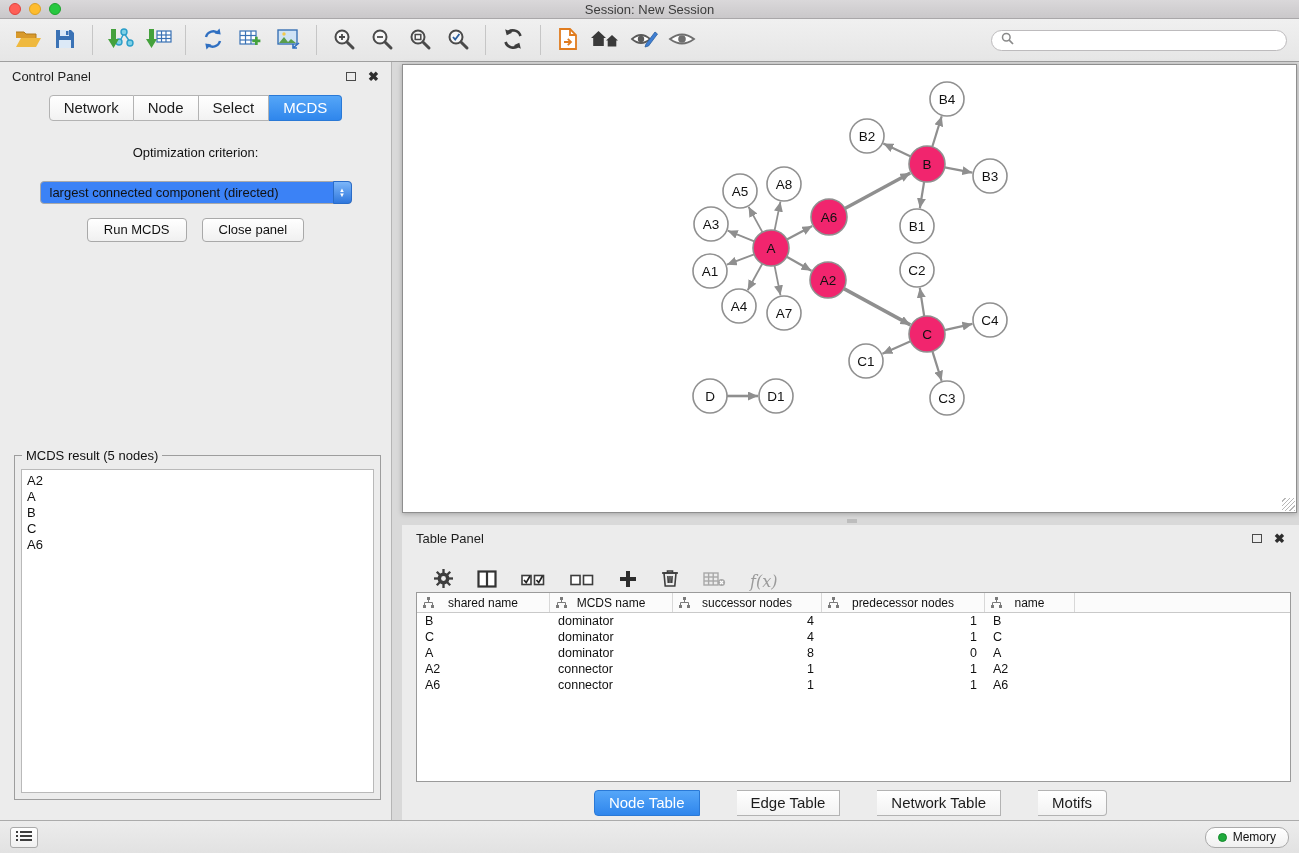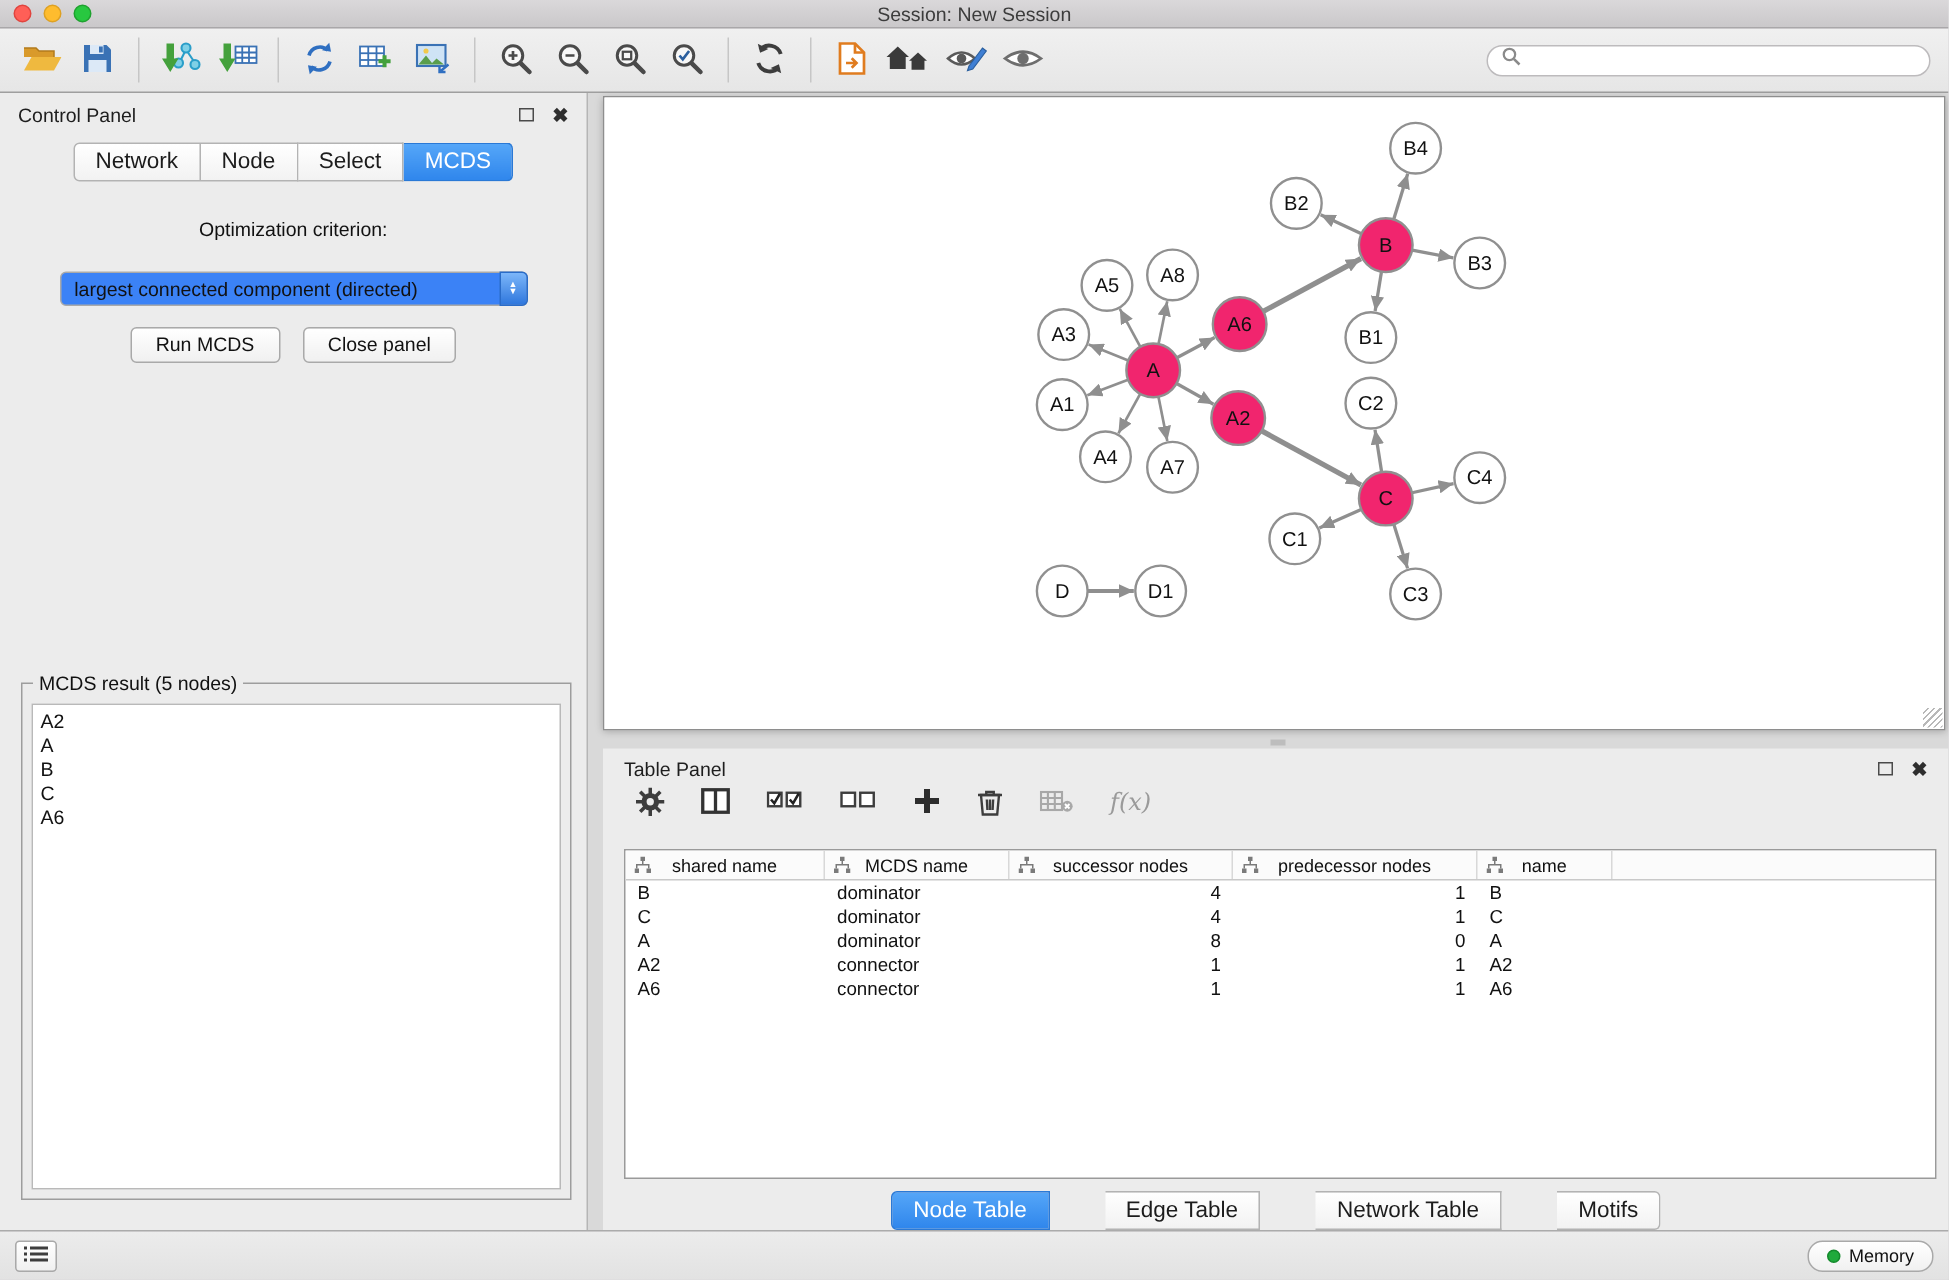--- a/index.html
+++ b/index.html
@@ -54,24 +54,24 @@
   .frame-title{position:absolute;left:0;right:0;text-align:center;font-size:13px;color:#2c2c2c;}
   .frame-content{flex:1;position:relative;background:#fff;}
   #graph-svg{position:absolute;inset:0;width:100%;height:100%;}
   .resize-grip{position:absolute;right:1px;bottom:1px;width:13px;height:13px;background:repeating-linear-gradient(135deg,transparent,transparent 2px,#b8b8b8 2px,#b8b8b8 3px);}
   .h-splitter{height:8px;position:relative;}
   .h-splitter .grip{position:absolute;left:445px;top:2px;width:10px;height:4px;background:#bdbdbd;}
 
   
   .table-panel{flex:1;background:#ececec;display:flex;flex-direction:column;}
   .tp-header{height:26px;display:flex;align-items:center;padding:0 14px;font-size:13px;color:#1e1e1e;}
-  .tp-toolbar{height:40px;display:flex;align-items:flex-start;gap:24px;padding:0 22px;}
+  .tp-toolbar{height:40px;display:flex;align-items:flex-end;gap:24px;padding:0 32px;}
   .tp-toolbar .tb-btn{width:auto;height:auto;margin:0;}
   .fx-label{font-family:"DejaVu Serif",serif;font-style:italic;font-size:16px;color:#9a9a9a;}
-  .table-wrap{margin:1px 8px 0 14px;height:220px;background:#fff;border:1px solid #9a9a9a;overflow:hidden;}
+  .table-wrap{margin:1px 8px 0 14px;height:190px;background:#fff;border:1px solid #9a9a9a;overflow:hidden;}
   .thead{display:flex;height:20px;border-bottom:1px solid #c9c9c9;background:#fbfbfb;}
   .th{position:relative;display:flex;align-items:center;justify-content:center;border-right:1px solid #d8d8d8;font-size:12px;color:#111;flex:0 0 auto;}
   .th.fill{flex:1;border-right:none;}
   .hier-icon{position:absolute;left:6px;top:4px;line-height:0;}
   .tbody{overflow:hidden;}
   .tr{display:flex;height:16px;align-items:center;}
   .td{font-size:12.5px;color:#111;padding:0 8px;white-space:nowrap;overflow:hidden;flex:0 0 auto;}
   .td.num{text-align:right;}
   .col0{width:133px;}.col1{width:123px;}.col2{width:149px;}.col3{width:163px;}.col4{width:90px;}
   .tp-tabs{display:flex;justify-content:center;margin-top:8px;gap:37px;}

